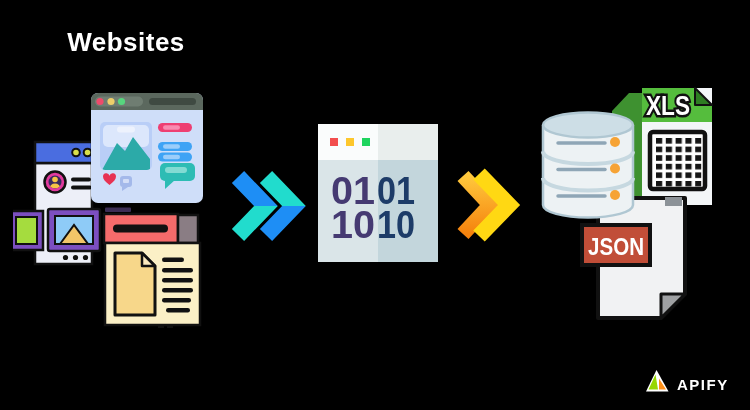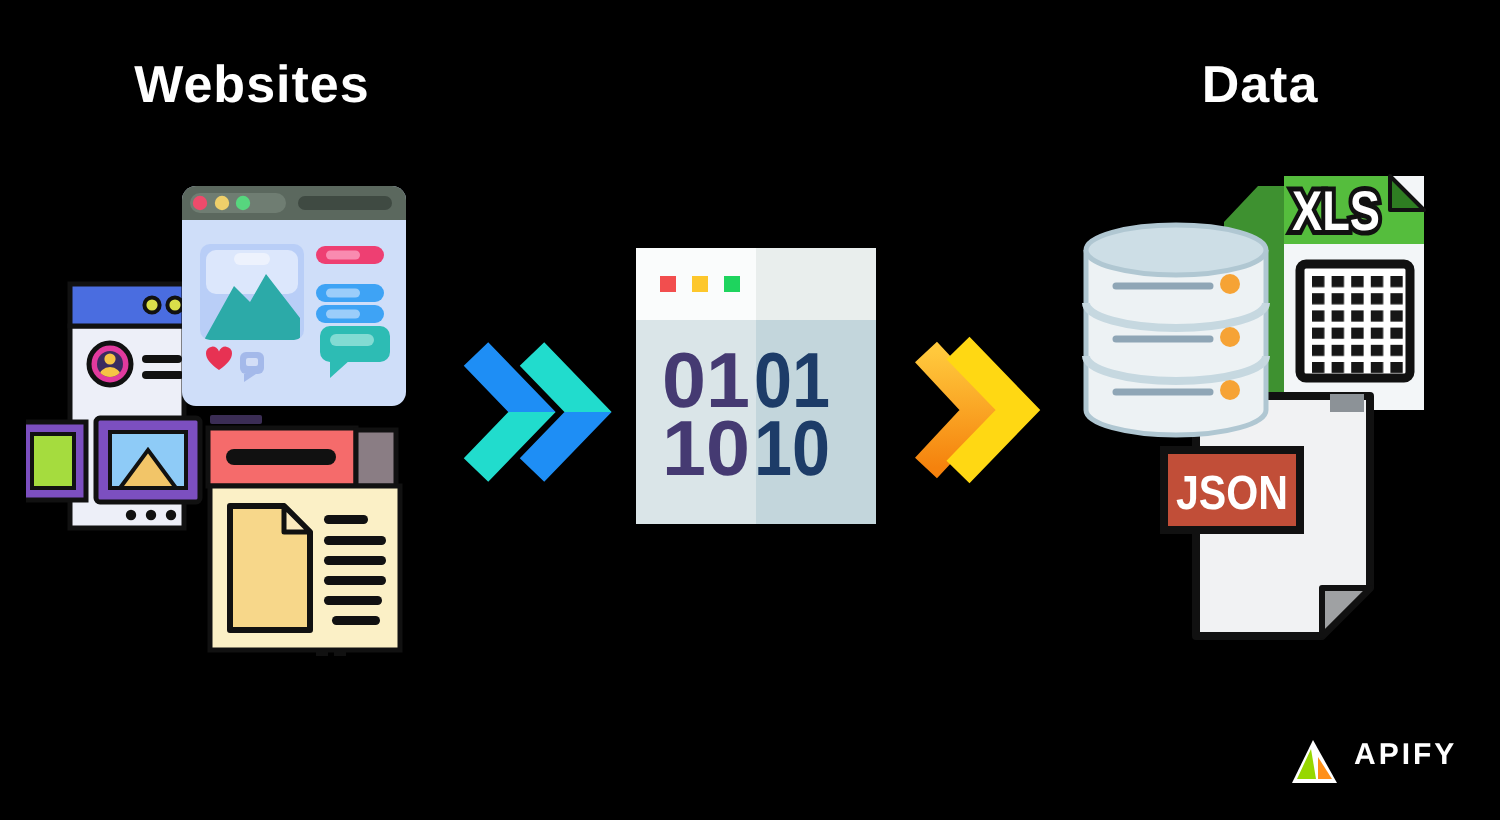--- a/index.html
+++ b/index.html
@@ -1,31 +1,30 @@
 <!DOCTYPE html>
 <html><head>
 <meta charset="utf-8">
 <style>
   html,body{margin:0;padding:0;background:#000;}
   .canvas{position:relative;width:750px;height:410px;background:#000;overflow:hidden;
           font-family:"Liberation Sans",sans-serif;}
   .stage-title{position:absolute;top:27px;width:200px;text-align:center;color:#fff;
                font-size:26px;font-weight:bold;letter-spacing:.5px;}
   .abs{position:absolute;}
-  .logo{position:absolute;left:646px;top:369px;display:flex;align-items:flex-start;gap:7px;}
+  .logo{position:absolute;left:646px;top:369px;display:flex;align-items:flex-end;gap:7px;}
   .logo-text{color:#fff;font-size:15px;font-weight:bold;letter-spacing:1.5px;}
   svg text{font-family:"Liberation Sans",sans-serif;}
 </style>
 </head>
 <body>
 
 <div class="canvas">
 
   <div class="stage-title" style="left:26px">Websites</div>
-  <div class="stage-title" style="left:530px">Data</div>
 
   <svg class="abs" style="left:13px;top:73px" width="215" height="270" viewBox="0 0 215 270">
     <defs>
       <clipPath id="cardClip">
           <rect x="87" y="49" width="52" height="48" rx="5"></rect>
         </clipPath>
       <clipPath id="avatarClip">
           <circle cx="42" cy="109" r="6.5"></circle>
         </clipPath>
     </defs>

